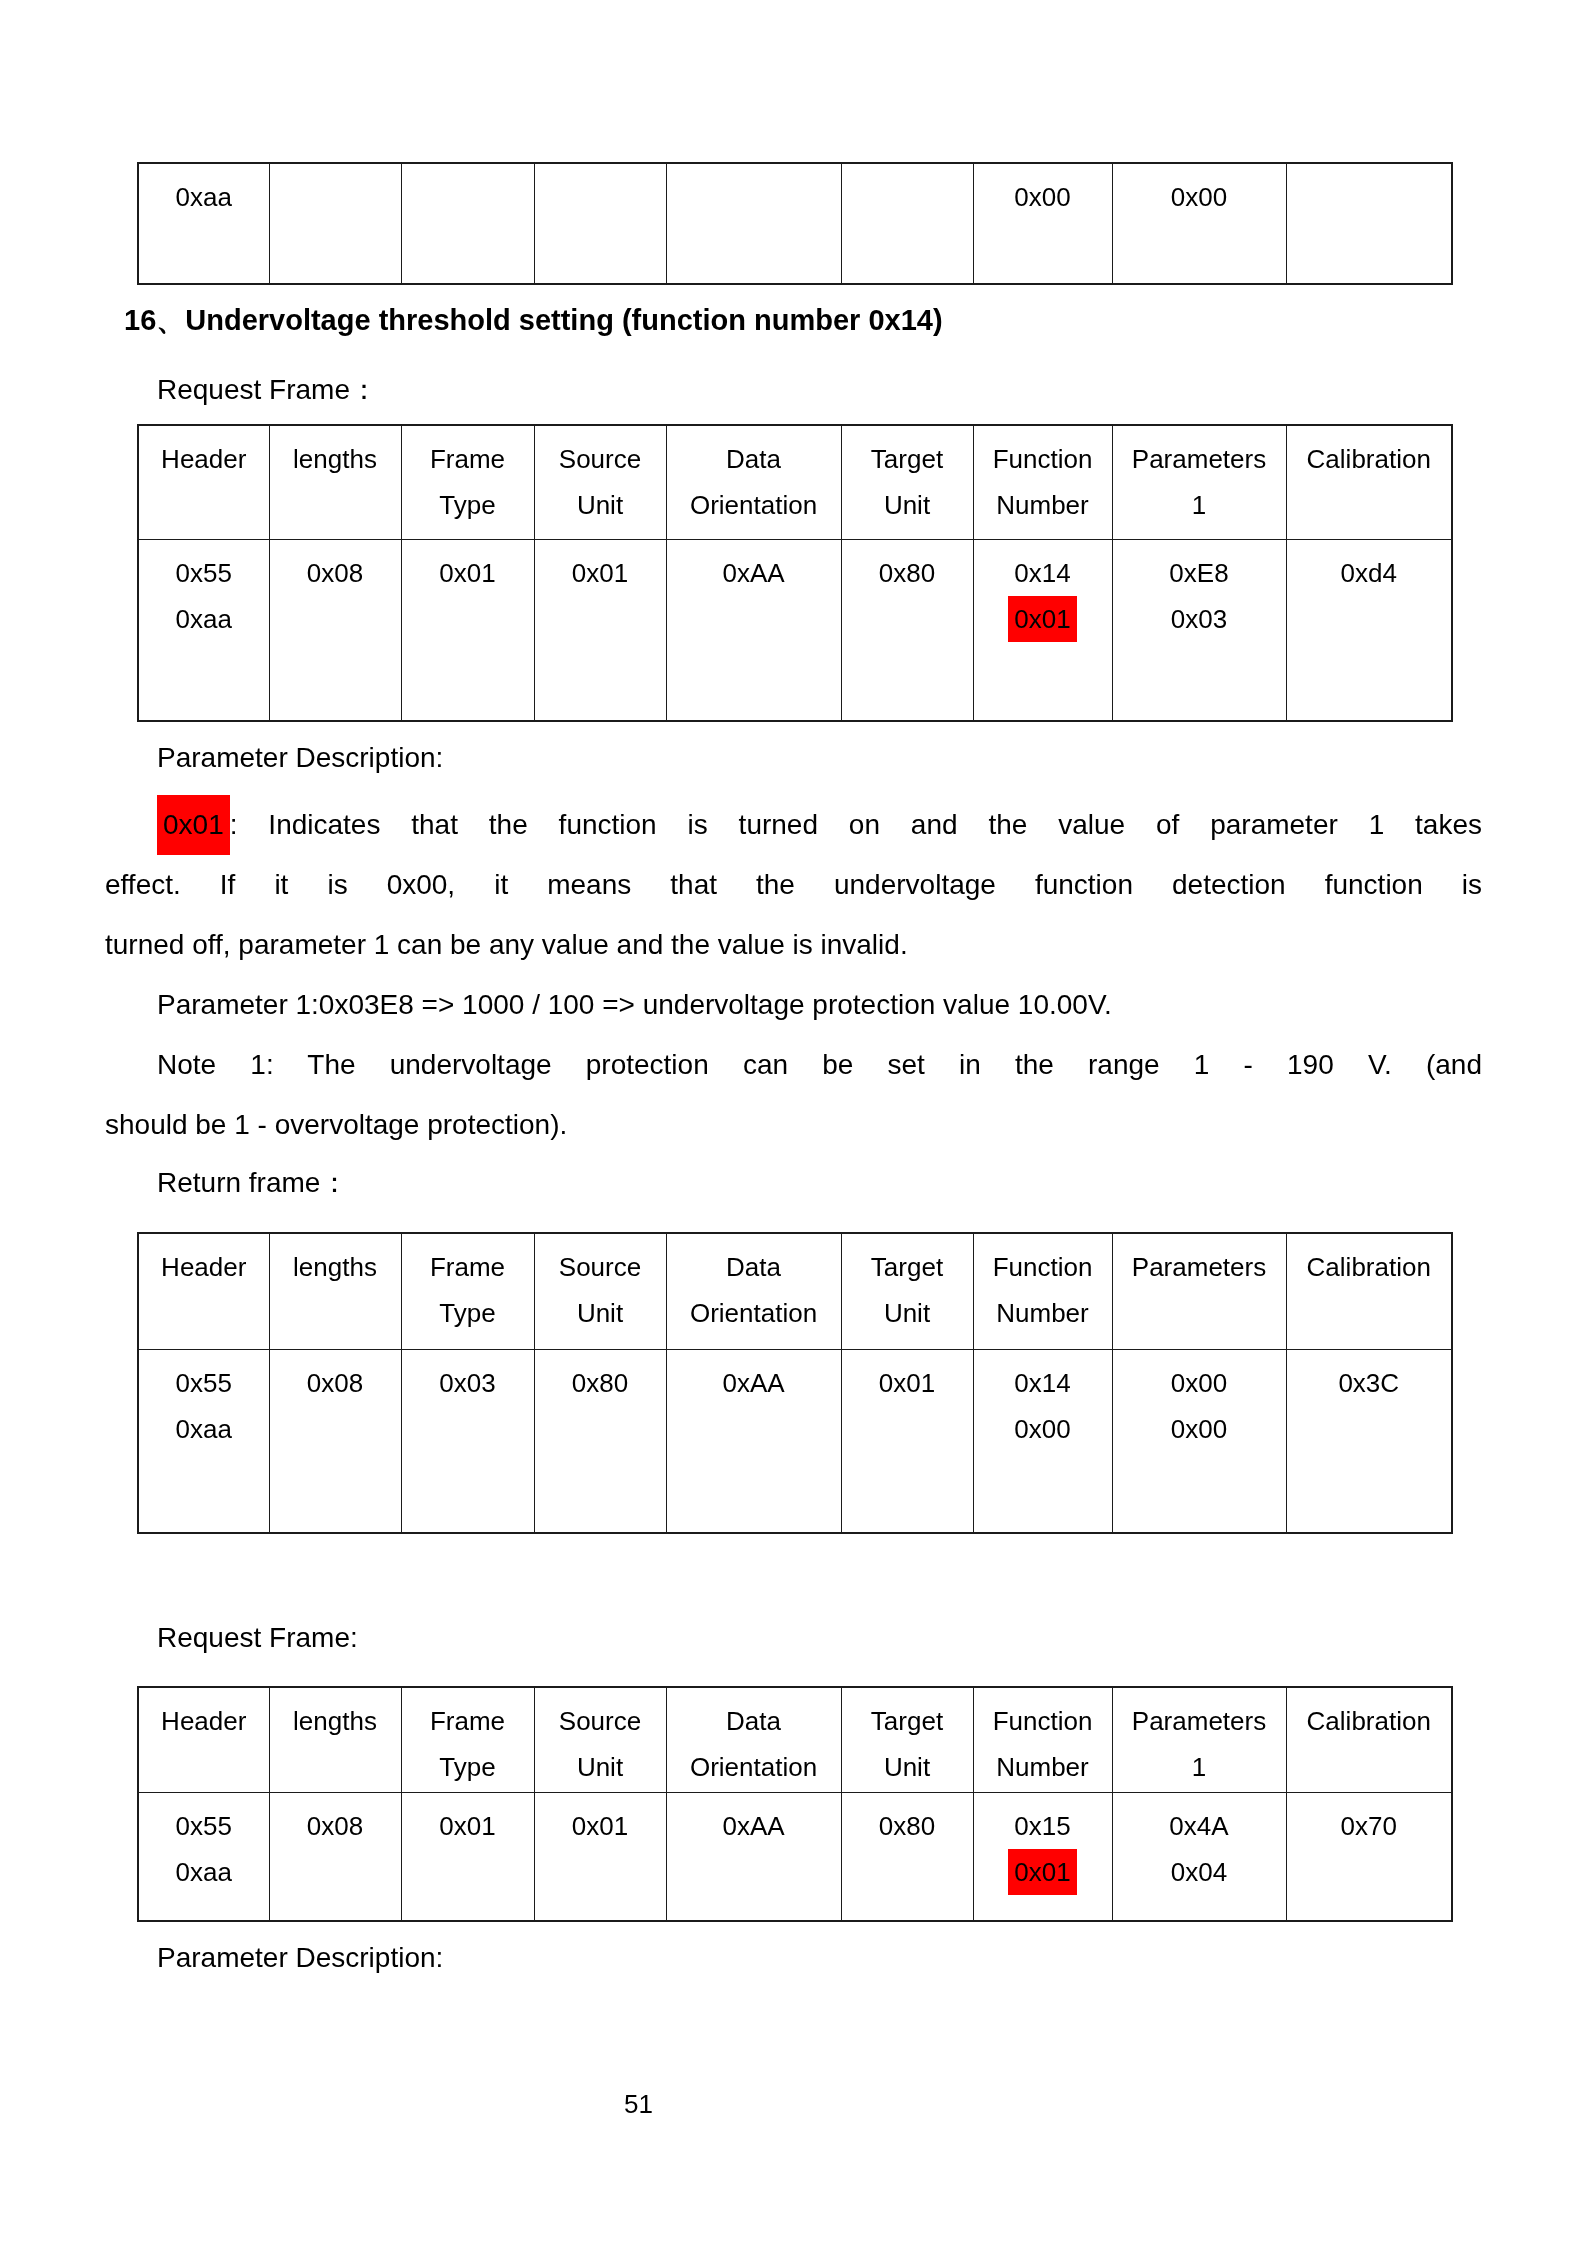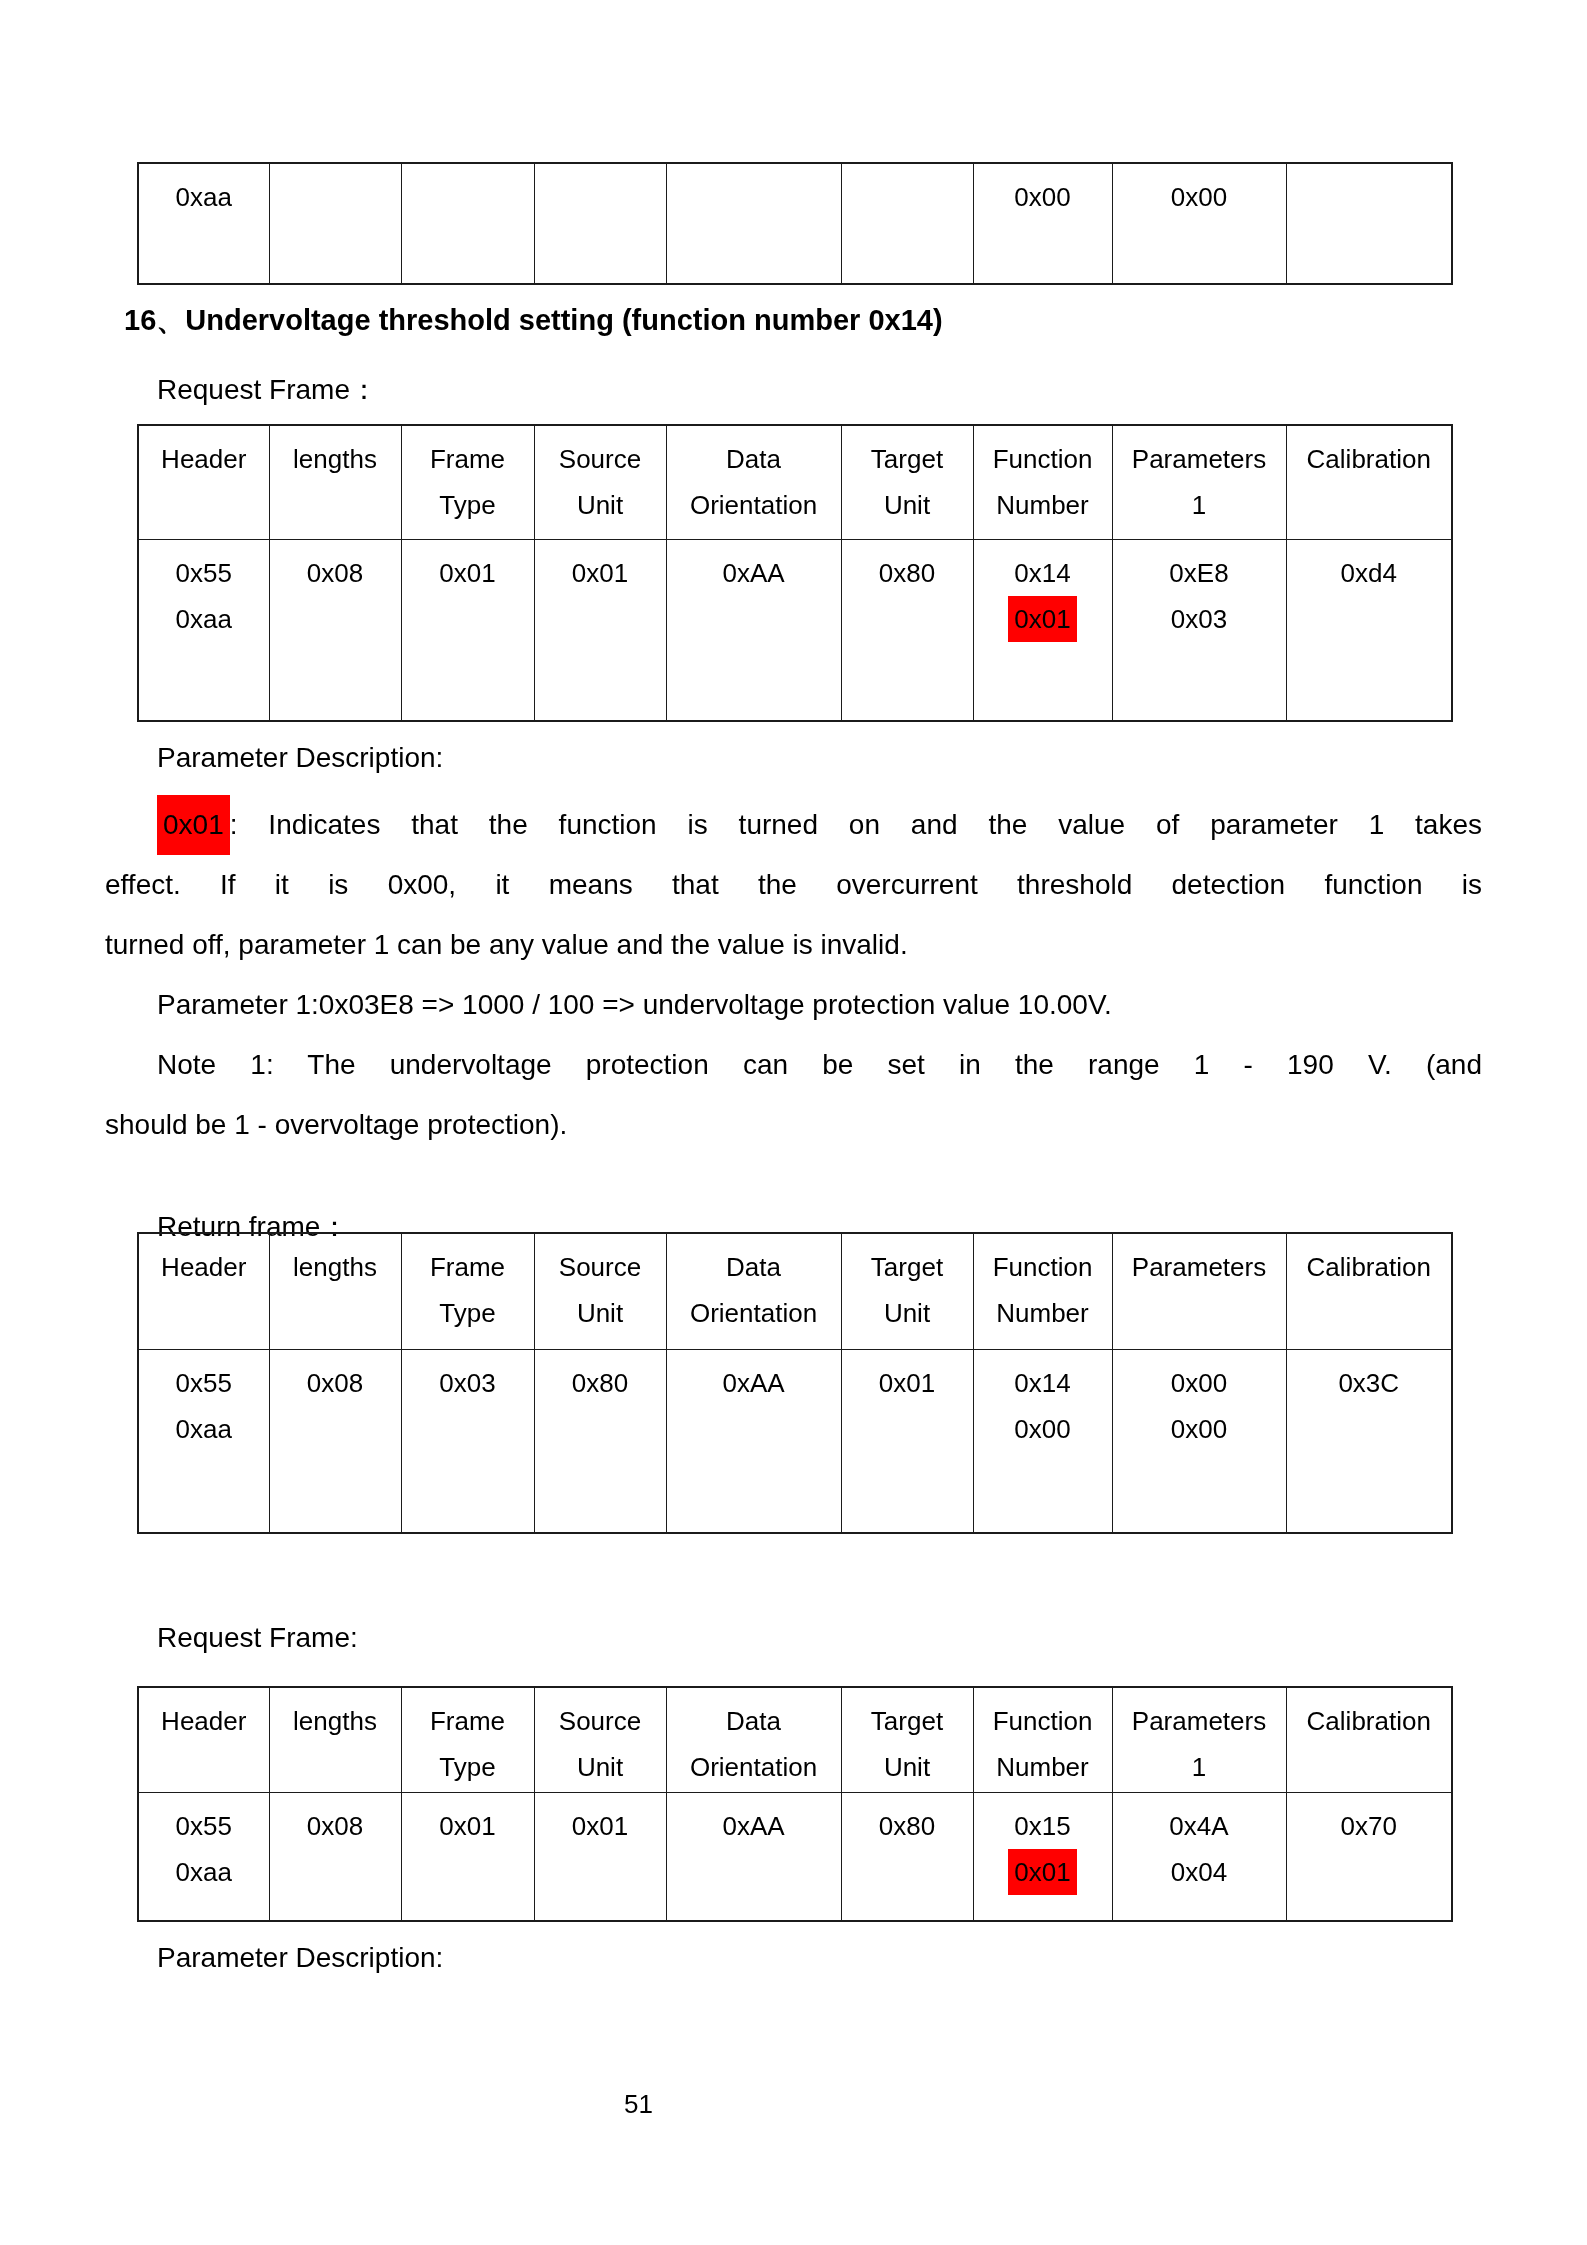--- a/index.html
+++ b/index.html
@@ -195,34 +195,34 @@
             <div>0xd4</div>
           </td>
     </tr>
   </tbody>
     </table>
 
   <div class="label" style="top:738px;">Parameter Description:</div>
 
   <div class="para" style="top:795px;">
     <div class="jline indent"><span class="hl">0x01</span><span>: Indicates that the function is turned on and the value of parameter 1 takes</span></div>
-    <div class="jline">effect. If it is 0x00, it means that the overcurrent threshold detection function is</div>
+    <div class="jline">effect. If it is 0x00, it means that the undervoltage function detection function is</div>
     <div class="lline">turned off, parameter 1 can be any value and the value is invalid.</div>
   </div>
 
   <div class="para" style="top:975px;">
     <div class="lline indent">Parameter 1:0x03E8 =&gt; 1000 / 100 =&gt; undervoltage protection value 10.00V.</div>
   </div>
 
   <div class="para" style="top:1035px;">
     <div class="jline indent">Note 1: The undervoltage protection can be set in the range 1 - 190 V. (and</div>
     <div class="lline">should be 1 - overvoltage protection).</div>
   </div>
 
-  <div class="label" style="top:1163px;margin-top:44px;">Return frame：</div>
+  <div class="label" style="top:1163px;">Return frame：</div>
 
   <table class="frame" style="top:1232px;">
     <colgroup>
       <col style="width:131px">
         <col style="width:132px">
         <col style="width:133px">
       <col style="width:132px">
         <col style="width:175px">
         <col style="width:132px">
       <col style="width:139px">

